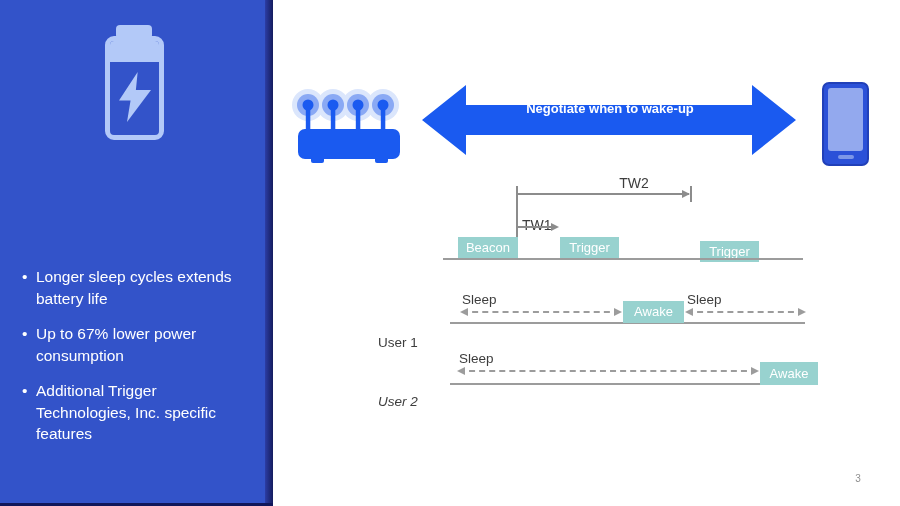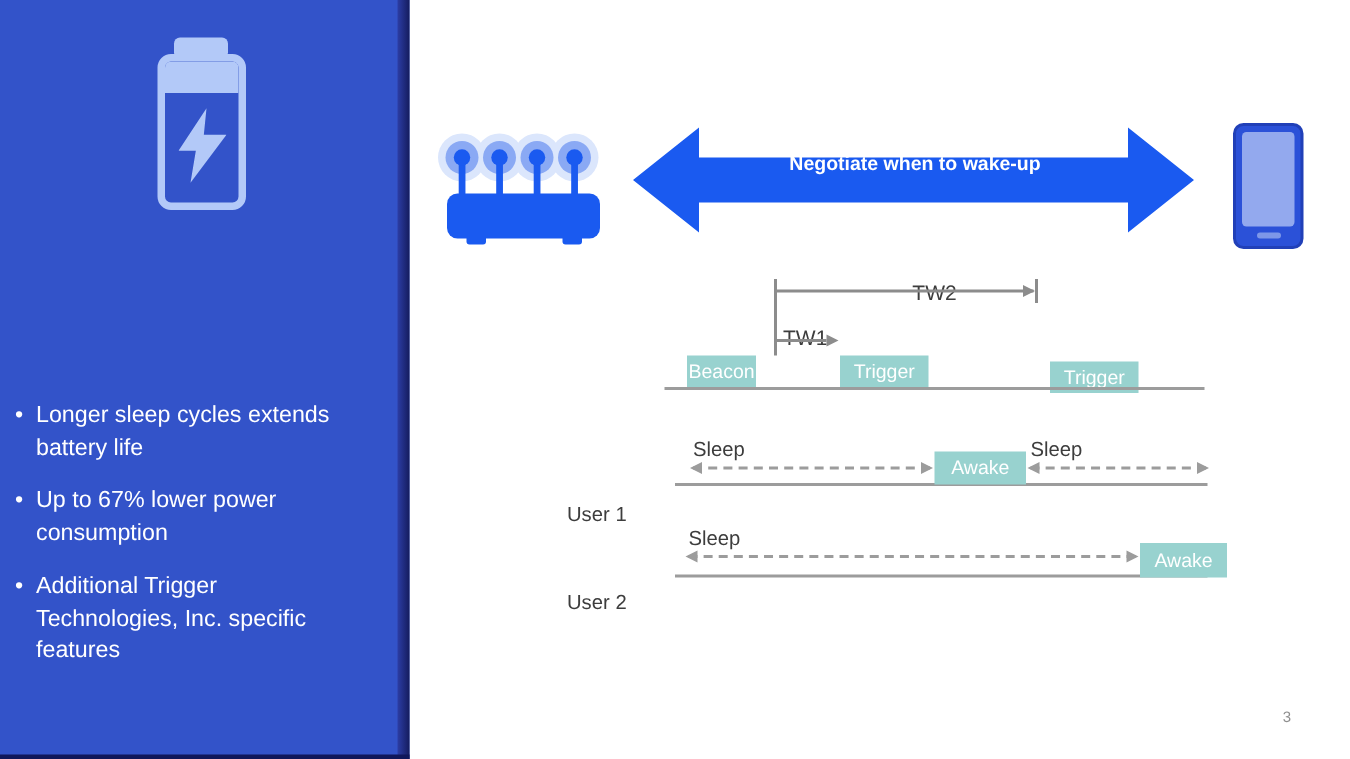--- a/index.html
+++ b/index.html
@@ -16,21 +16,21 @@
   
   .battery { position:absolute; left:103px; top:25px; width:62px; height:118px; }
   .battery-cap { position:absolute; left:13px; top:0; width:36px; height:14px; background:#b3c9f8; border-radius:4px; }
   .battery-body { position:absolute; left:2px; top:11px; width:59px; height:104px;
                   border:5px solid #b3c9f8; border-radius:9px; overflow:hidden; }
   .battery-charge { position:absolute; left:0; top:0; width:100%; height:21px; background:#b3c9f8; }
   .battery-bolt { position:absolute; left:50%; transform:translateX(-50%); top:30px; }
 
   .side-title { position:absolute; left:22px; top:166px; width:242px; color:#ffffff;
                 font-size:30px; line-height:1.42; font-weight:400; }
-  .side-bullets { position:absolute; left:10px; top:266px; width:226px; list-style:none; }
+  .side-bullets { position:absolute; left:22px; top:266px; width:226px; list-style:none; }
   .side-bullets li { position:relative; padding-left:14px; color:#ffffff; font-size:15.5px;
                      line-height:1.39; margin-bottom:14px; }
   .side-bullets li::before { content:"\2022"; position:absolute; left:0; top:0; color:#ffffff; }
 
   
   .router-icon { position:absolute; left:283px; top:85px; }
   .negotiate-arrow { position:absolute; left:420px; top:83px; }
   .negotiate-text { position:absolute; left:470px; top:101px; width:280px; text-align:center;
                     color:#ffffff; font-size:13px; line-height:15px;font-weight:bold; }
   .phone-icon { position:absolute; left:822px; top:82px; width:47px; height:84px;
@@ -40,26 +40,26 @@
   .phone-home { position:absolute; left:50%; transform:translateX(-50%); bottom:5px;
                 width:16px; height:4px; background:#7d97e8; border-radius:2px; }
 
   
   .gline { position:absolute; background:#9c9c9c; }
   .tw-line { position:absolute; border-top:2px solid #8c8c8c; }
   .tw-tick { position:absolute; width:2px; background:#8c8c8c; }
   .rhead { position:absolute; width:0; height:0; border-style:solid;
            border-width:4px 0 4px 8px; border-color:transparent transparent transparent #8c8c8c; }
   .tw-label { position:absolute; color:#3d3d3d; font-size:14px; }
-  .tw2-label { left:535px; top:175px; width:176px; text-align:center;margin-top:12px; }
+  .tw2-label { left:546px; top:175px; width:176px; text-align:center; }
   .tw1-label { left:522px; top:217px; }
 
   .tealbox { position:absolute; background:#98d2cf; color:#ffffff; font-size:13px;
              text-align:center; }
-  .box-beacon   { left:458px; top:237px; width:46px; height:21px; line-height:21px; }
+  .box-beacon   { left:458px; top:237px; width:60px; height:21px; line-height:21px; }
   .box-trigger1 { left:560px; top:237px; width:59px; height:21px; line-height:21px; }
   .box-trigger2 { left:700px; top:241px; width:59px; height:21px; line-height:21px; }
   .box-awake1   { left:623px; top:301px; width:61px; height:22px; line-height:22px; }
   .box-awake2   { left:760px; top:362px; width:58px; height:23px; line-height:23px; }
 
   .baseline-top { left:443px; top:258px; width:360px; height:2px; }
   .user-label { position:absolute; color:#3d3d3d; font-size:13.5px;margin-top:28px; }
   .sleep-label { position:absolute; color:#3d3d3d; font-size:13.5px; text-align:left; }
 
   .darrow { position:absolute; height:0; border-top:2px dashed #9c9c9c; }
@@ -151,20 +151,20 @@
   <div class="gline baseline-top"></div>
 
   <div class="user-label" style="left:378px; top:307px;">User 1</div>
   <div class="gline" style="left:450px; top:322px; width:355px; height:2px;"></div>
   <div class="sleep-label" style="left:462px; top:292px; width:158px;">Sleep</div>
   <div class="darrow" style="left:462px; top:311px; width:158px;"></div>
   <div class="tealbox box-awake1">Awake</div>
   <div class="sleep-label" style="left:687px; top:292px; width:117px;">Sleep</div>
   <div class="darrow" style="left:687px; top:311px; width:117px;"></div>
 
-  <div class="user-label" style="left:378px; top:366px;">User 2</div>
+  <div class="user-label" style="left:378px; top:366px;font-style:italic;">User 2</div>
   <div class="gline" style="left:450px; top:383px; width:355px; height:2px;"></div>
   <div class="sleep-label" style="left:459px; top:351px; width:298px;">Sleep</div>
   <div class="darrow" style="left:459px; top:370px; width:298px;"></div>
   <div class="tealbox box-awake2">Awake</div>
 
   <div class="page-number">3</div>
 </div>
 
 </body></html>

